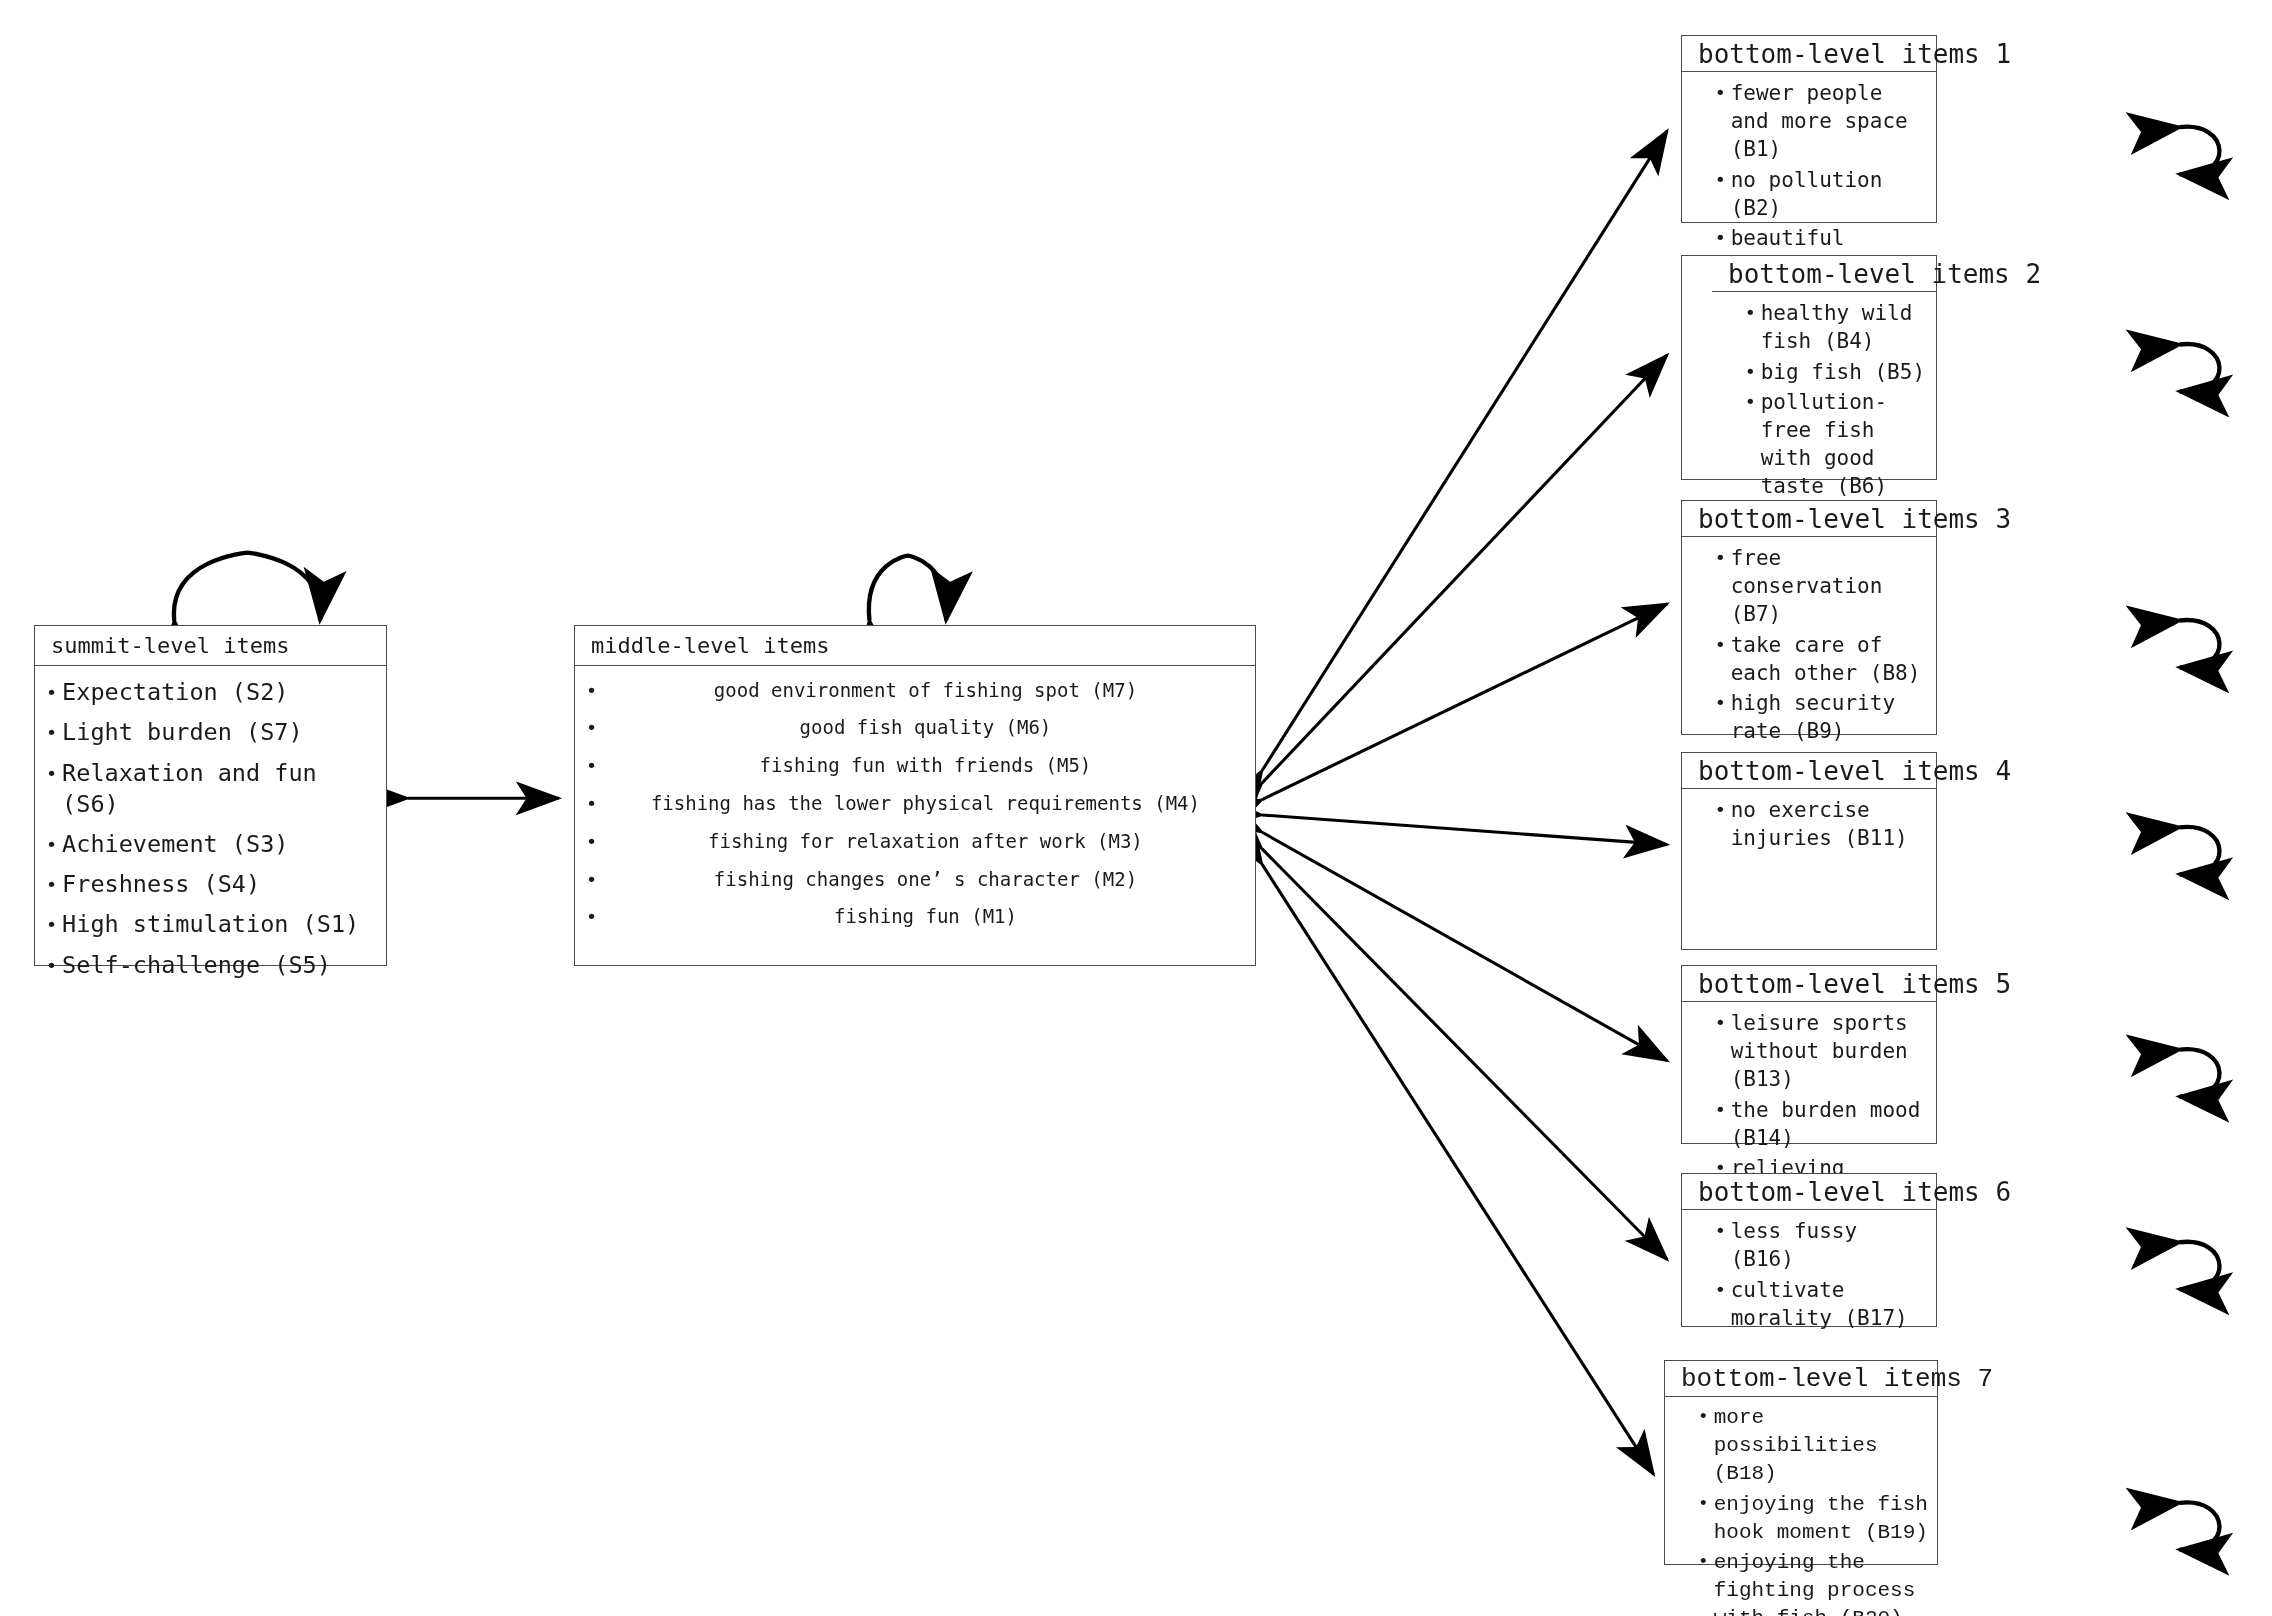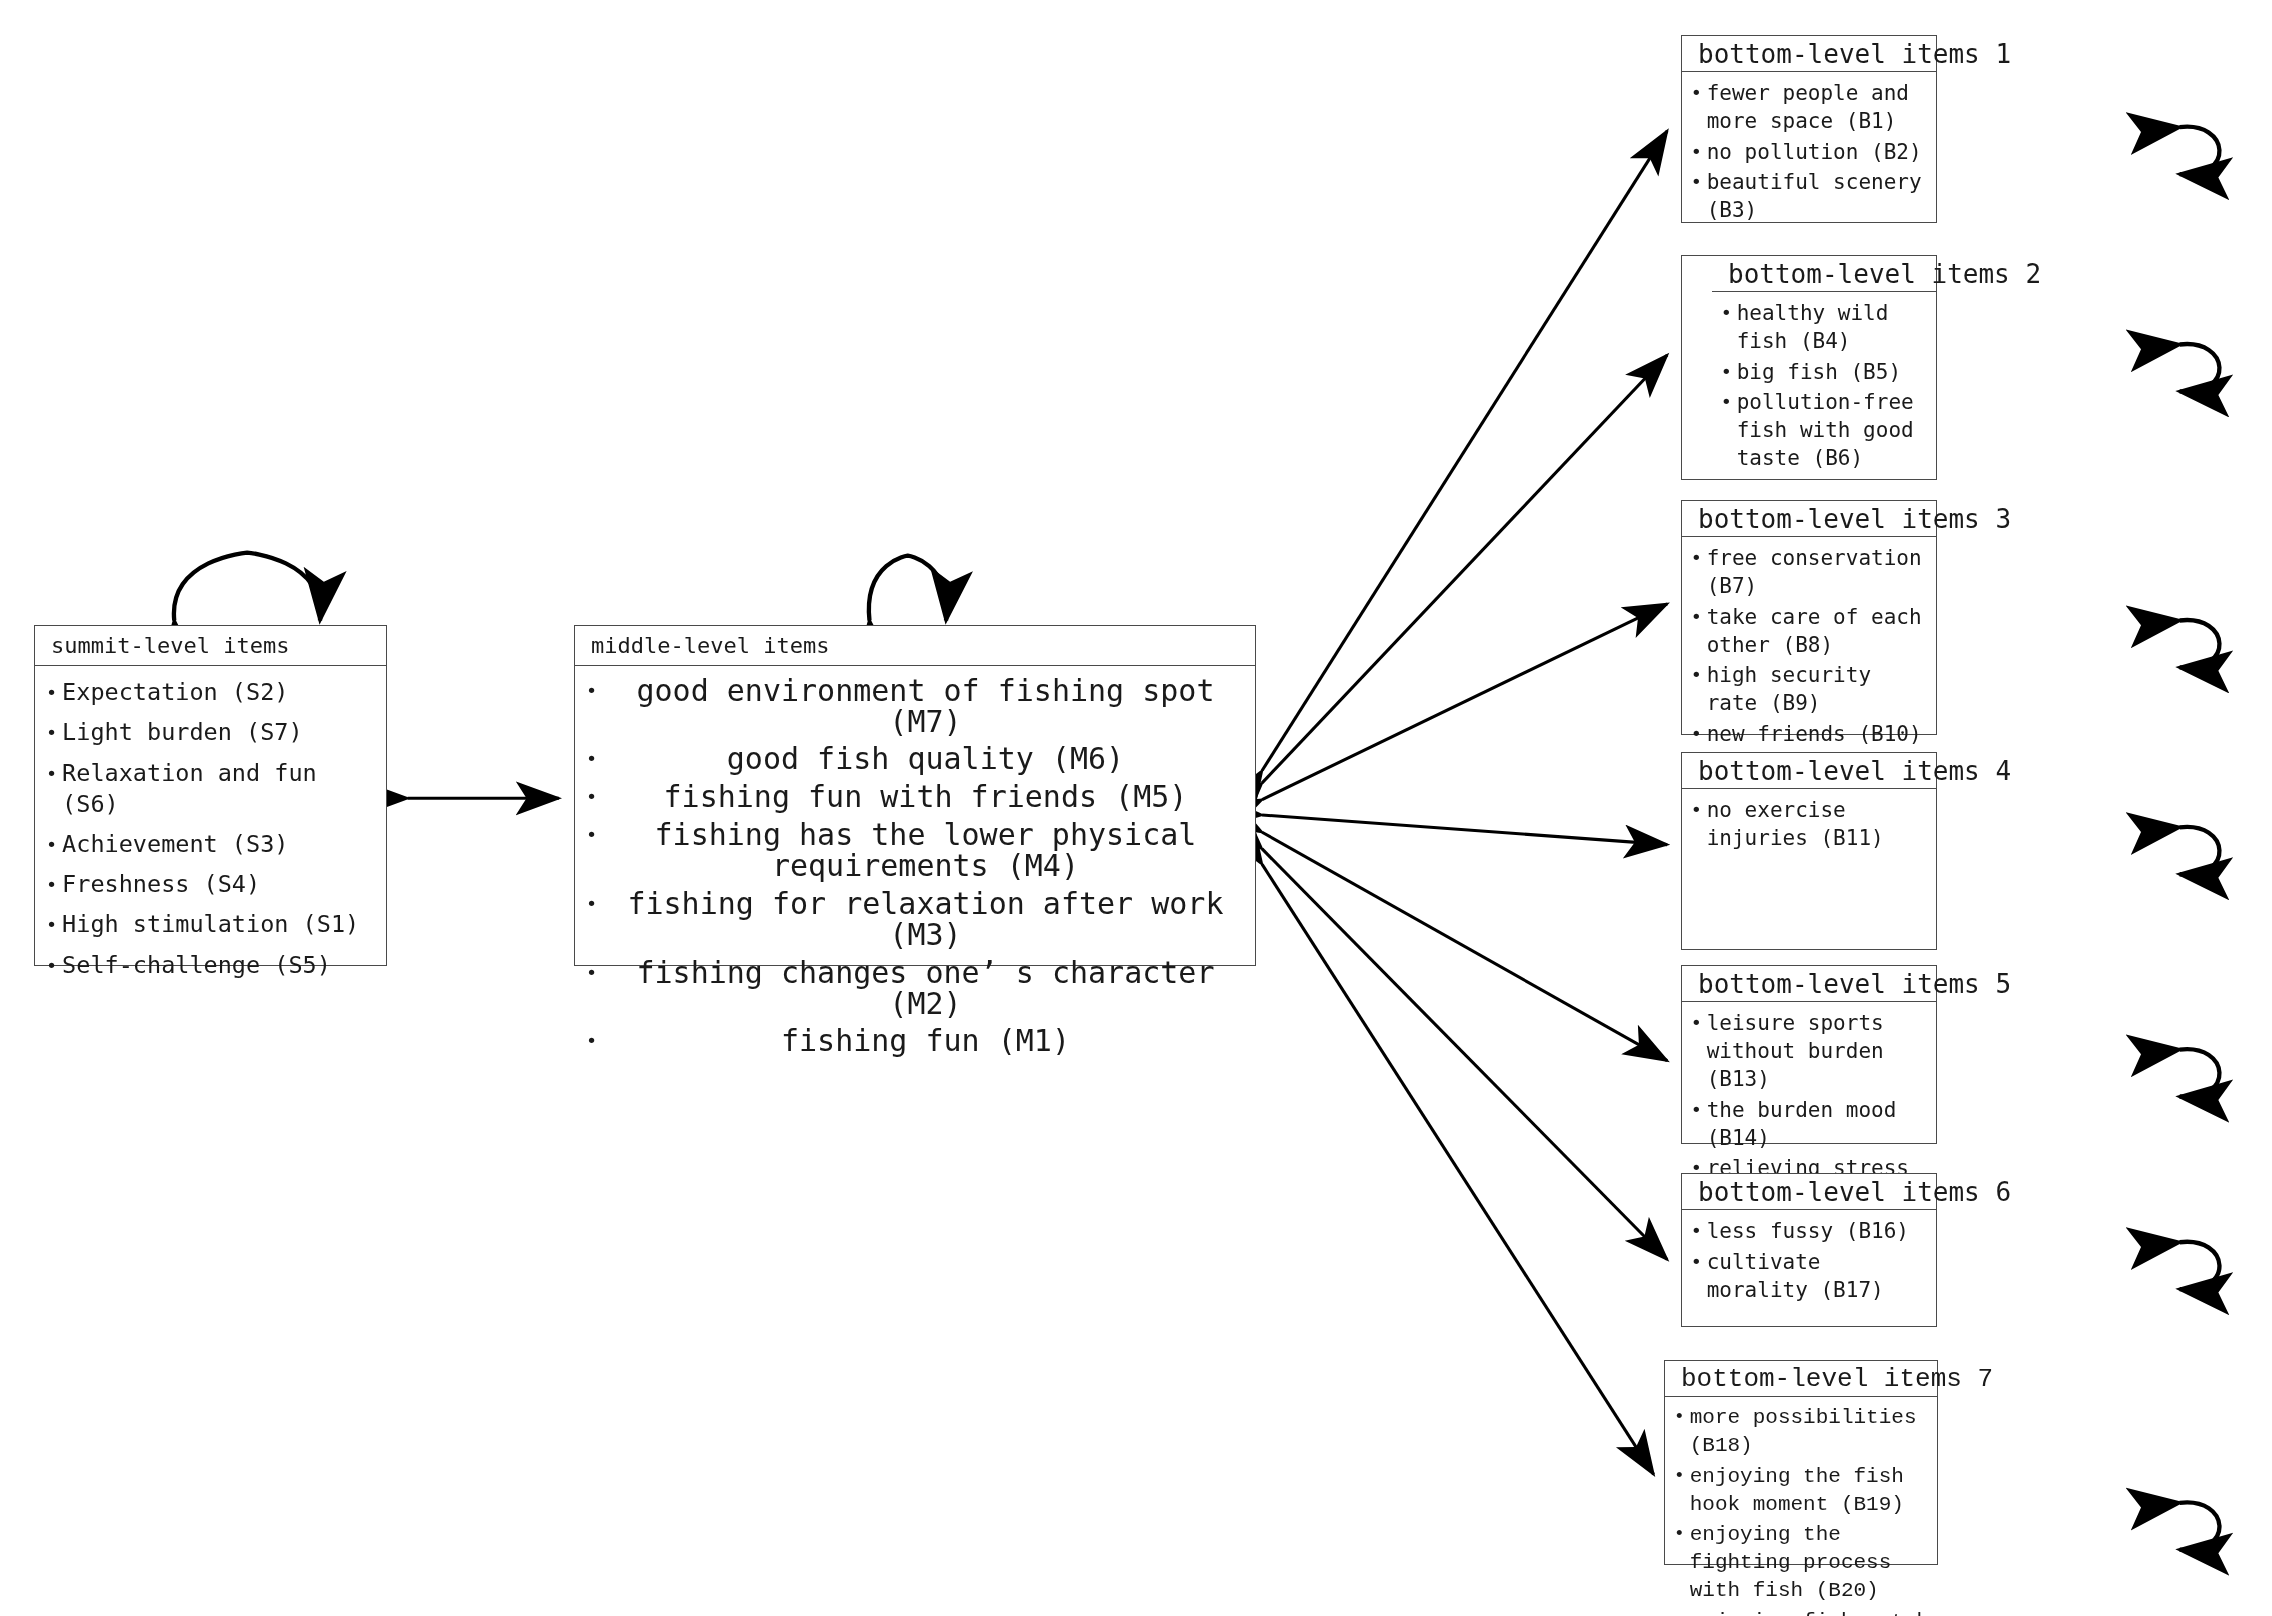--- a/index.html
+++ b/index.html
@@ -18,28 +18,28 @@
 
   
   #summit{left:34px;top:625px;width:353px;height:341px;}
   #summit .box-title{height:40px;font-size:22px;}
   #summit ul.items li{font-size:23.5px;line-height:31px;margin-bottom:9.3px;}
   #summit .box-body{padding-top:11px;}
 
   
   #middle{left:574px;top:625px;width:682px;height:341px;text-align:center;}
   #middle .box-title{height:40px;font-size:22px;}
-  #middle ul.items li{font-size:30px;line-height:31px;margin-bottom:6.8px;}
+  #middle ul.items li{font-size:19px;line-height:31px;margin-bottom:6.8px;}
   #middle .box-body{padding-top:8.6px;}
 
   
   .bbox{left:1681px;width:256px;}
   .bbox .box-title{height:36px;font-size:26px;}
   .bbox ul.items li{font-size:21px;line-height:28px;margin-bottom:2.5px;}
-  .bbox .box-body{padding:7.4px 5px 5px 6.2px;}
+  .bbox .box-body{padding:7.4px 5px 5px 6.2px;margin-left:24px;}
   #b1{top:35px;height:188px;}
   #b2{top:255px;height:225px;padding-left:30px;}
   #b3{top:500px;height:235px;}
   #b4{top:752px;height:198px;}
   #b5{top:965px;height:179px;}
   #b6{top:1173px;height:154px;}
   #b7{top:1360px;height:205px;font-family:Liberation Mono, monospace;}
   .bbox#b7{left:1664px;width:274px;}
 </style>
 </head>

